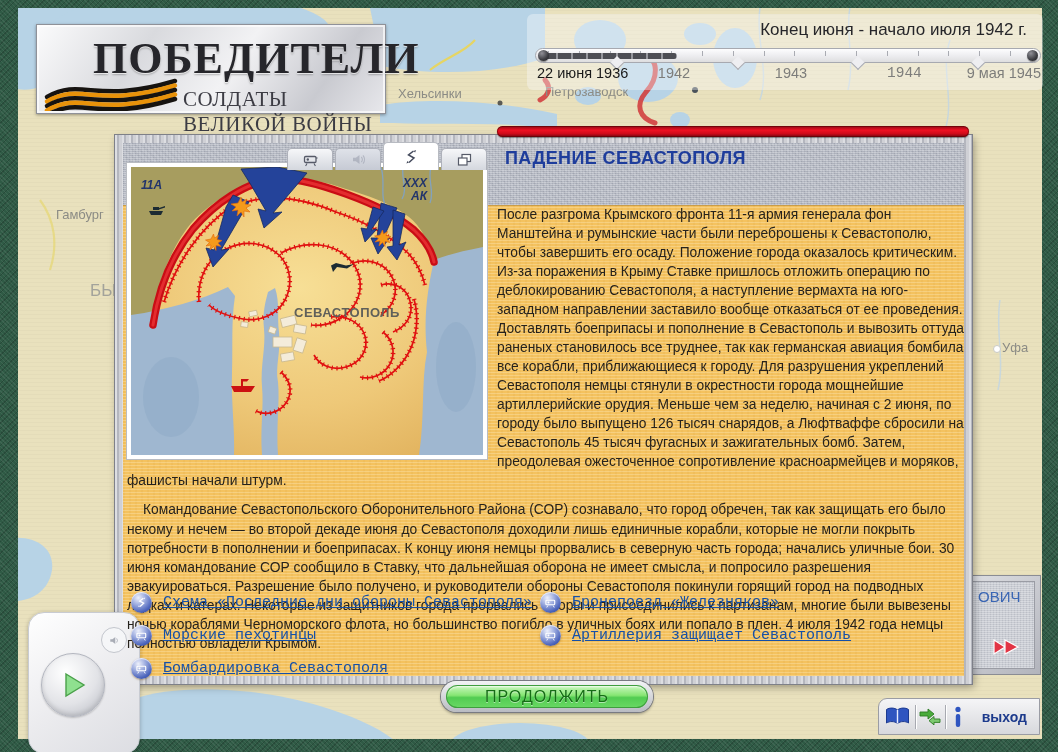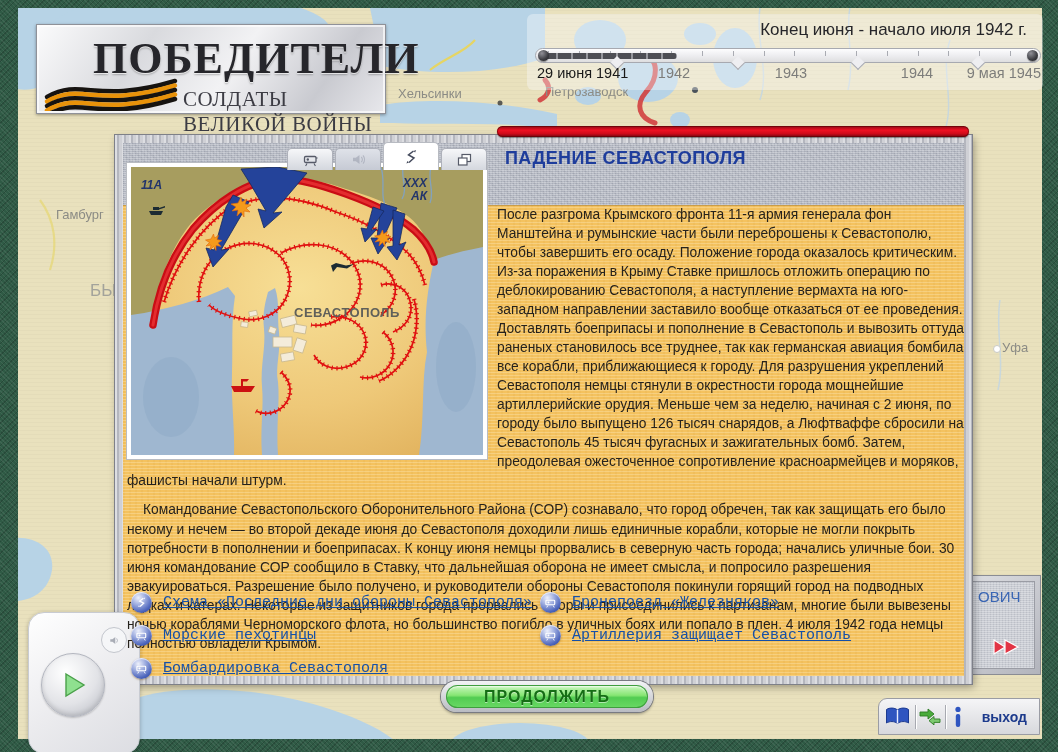--- a/index.html
+++ b/index.html
@@ -111,21 +111,21 @@
   .link a, .link{font-size:15px;color:#1550a8;text-decoration:underline;cursor:pointer;}
 
   
   .continue{position:absolute;left:441px;top:681px;width:212px;height:31px;z-index:6;border-radius:17px;
     background:linear-gradient(#f2f3f5,#b9bbc2);box-shadow:0 0 0 1px #787a82, 0 2px 3px rgba(0,0,0,.35);
     display:flex;align-items:center;justify-content:center;cursor:pointer;}
   .continue-in{width:202px;height:23px;border-radius:13px;
     background:linear-gradient(#cef8c4,#86e673 45%,#52cc52 55%,#6ad964);
     box-shadow:inset 0 0 0 1px #3f9e3f, inset 0 2px 2px rgba(255,255,255,.8);
     display:flex;align-items:center;justify-content:center;}
-  .continue-label{font-size:16px;font-weight:bold;letter-spacing:1px;color:#156e15;text-shadow:0 1px 0 rgba(255,255,255,.5);text-align:center;}
+  .continue-label{font-size:16px;font-weight:normal;letter-spacing:1px;color:#156e15;text-shadow:0 1px 0 rgba(255,255,255,.5);text-align:center;}
 
   
   .play-panel{position:absolute;left:28px;top:612px;width:110px;height:140px;z-index:2;border-radius:16px;
     background:linear-gradient(145deg,#ffffff,#ebebee 55%,#dcdde2);
     border:1px solid #c8cbd2;box-shadow:0 1px 4px rgba(0,0,0,.25);}
   .play-btn{position:absolute;left:12px;top:40px;width:62px;height:62px;border-radius:50%;cursor:pointer;
     background:radial-gradient(circle at 38% 30%,#ffffff,#e2e3e7 55%,#c4c6cd 85%);
     border:1px solid #b3b6bf;box-shadow:inset 0 -2px 4px rgba(0,0,0,.12), 0 1px 2px rgba(0,0,0,.2);
     display:flex;align-items:center;justify-content:center;}
   .mute-btn{position:absolute;left:72px;top:14px;width:24px;height:24px;border-radius:50%;cursor:pointer;
@@ -210,24 +210,24 @@
     <div class="tl-track">
       <div class="tl-ticks"></div>
       <div class="tl-fill" style="width: 26.5%;"></div>
       <div class="tl-knob" style="left:2px;"></div>
       <div class="tl-knob" style="right:2px;"></div>
     </div>
     <div class="tl-notch" style="left:77px;"></div>
     <div class="tl-notch" style="left:198px;"></div>
     <div class="tl-notch" style="left:318px;"></div>
     <div class="tl-notch" style="left:438px;"></div>
-    <div class="tl-label start" style="left:2px;">29 июня 1941</div>
+    <div class="tl-label start" style="left:2px;">22 июня 1936</div>
     <div class="tl-label" style="left:109px;width:60px;text-align:center;">1942</div>
     <div class="tl-label" style="left:226px;width:60px;text-align:center;">1943</div>
-    <div class="tl-label" style="left:352px;width:60px;text-align:center;">1944</div>
+    <div class="tl-label" style="left:352px;width:60px;font-family:Liberation Mono, monospace;">1944</div>
     <div class="tl-label" style="right:0;">9 мая 1945</div>
   </div>
 
   <div class="side-panel">
     <div class="side-inner">
       <div class="side-text">ОВИЧ</div>
       <svg class="side-ff" width="30" height="18">
         <path d="M2,2 L13,9 L2,16 Z" fill="#e23545" stroke="#fff" stroke-width="1.2"></path>
         <path d="M13,2 L26,9 L13,16 Z" fill="#e23545" stroke="#fff" stroke-width="1.2"></path>
       </svg>

